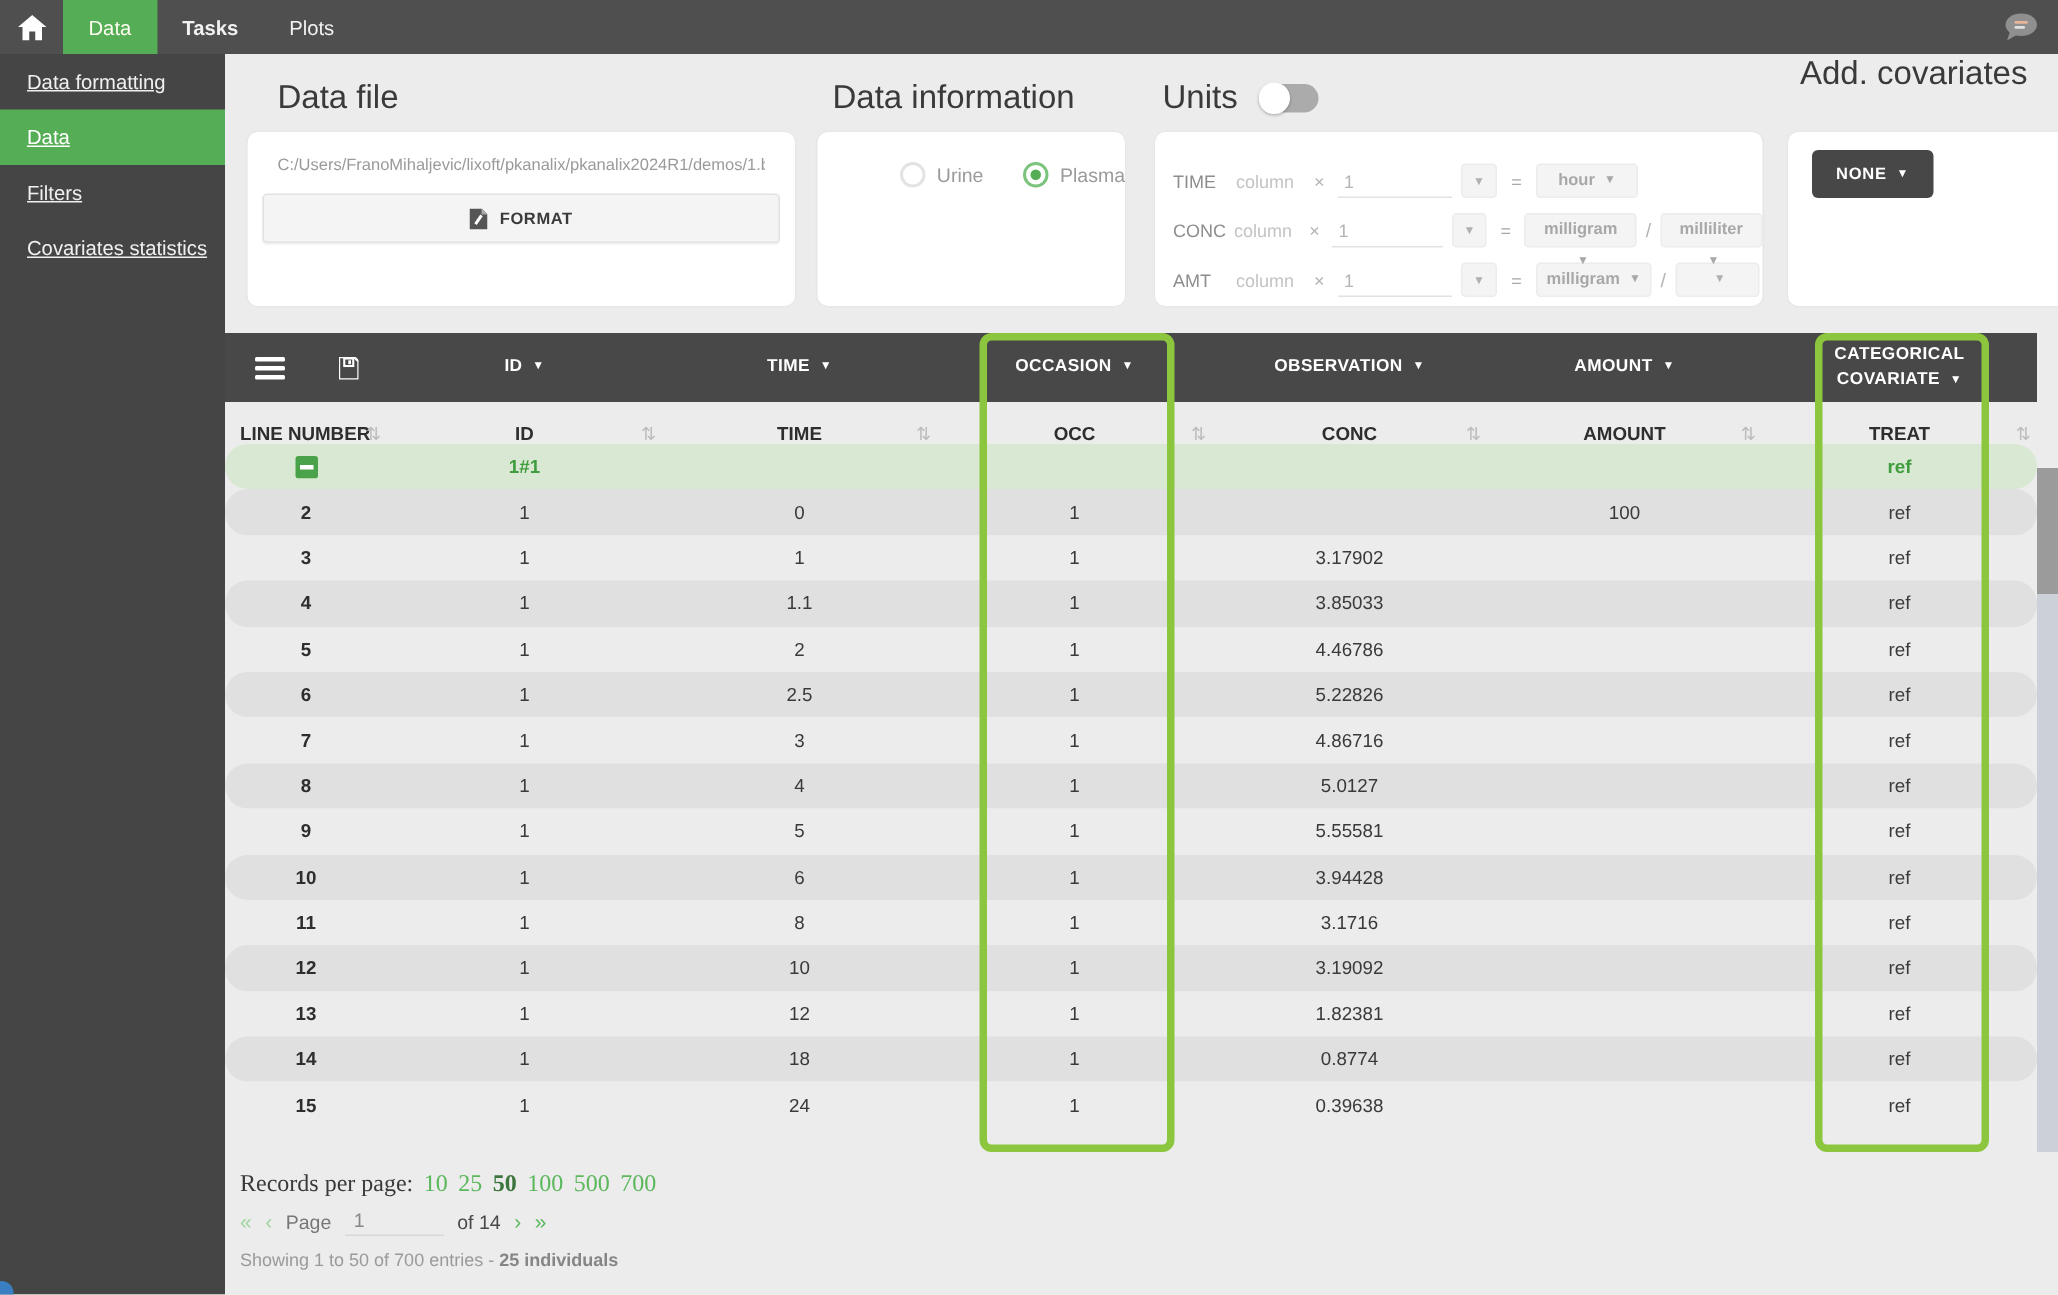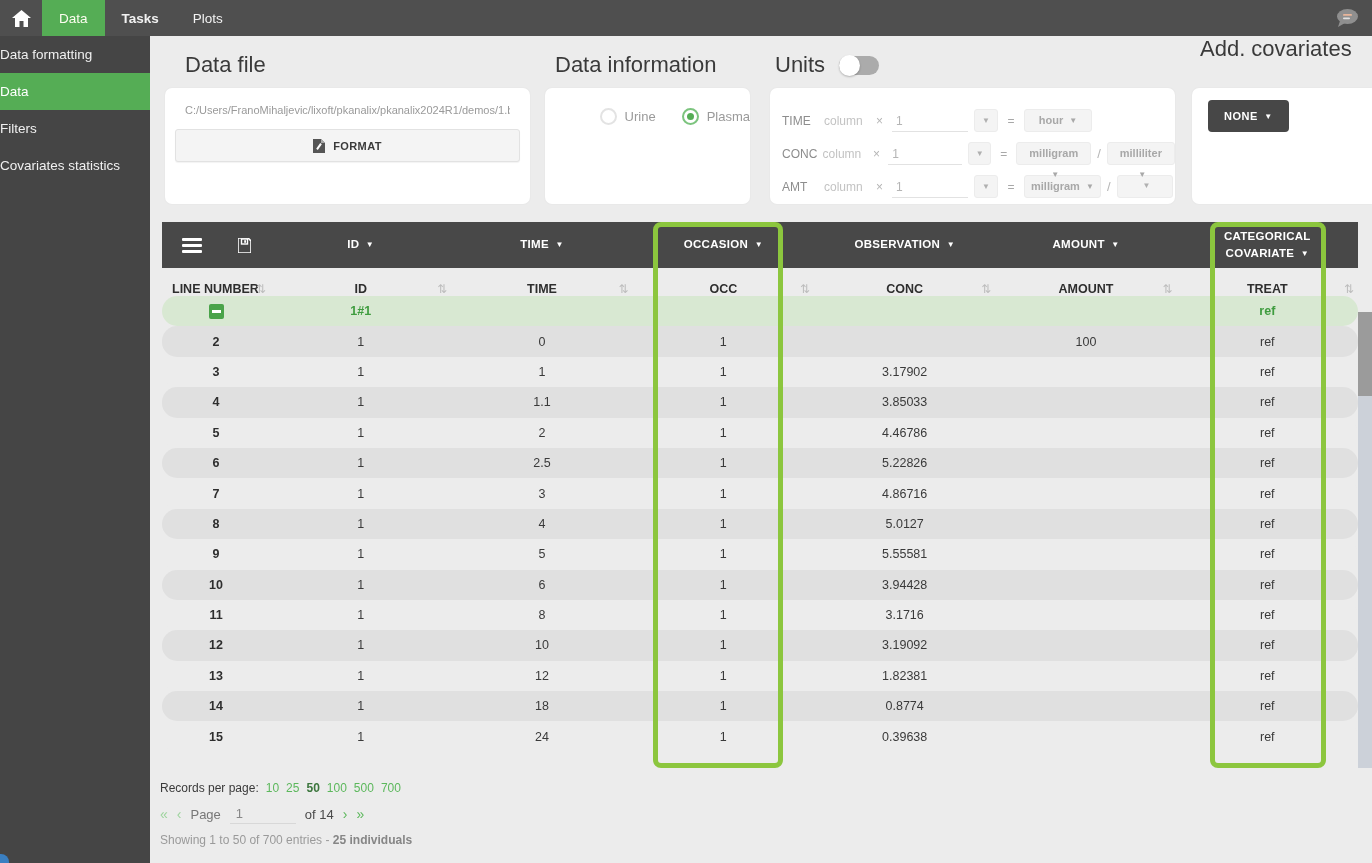--- a/index.html
+++ b/index.html
@@ -10,21 +10,21 @@
   .navbar { position:absolute; left:0; top:0; width:1372px; height:36px; background:#4f4f4f; display:flex; align-items:stretch; z-index:20; }
   .home-btn { width:42px; display:flex; align-items:center; justify-content:center; cursor:pointer; }
   .nav-tabs { display:flex; align-items:stretch; }
   .nav-tab { display:flex; align-items:center; padding:0 17px; color:#f2f2f2; font-size:13.5px; cursor:pointer; }
   .nav-tab.active { background:#55ad55; color:#fdfdf0; }
   .nav-tab.bold { font-weight:bold; }
   .nav-right { margin-left:auto; display:flex; align-items:center; padding-right:12px; }
 
   
   .sidebar { position:absolute; left:0; top:36px; width:150px; height:827px; background:#454545; z-index:15; }
-  .side-item { height:37px; display:flex; align-items:center; color:#f0f0f0; font-size:13.5px; cursor:pointer; }
+  .side-item { height:37px; display:flex; align-items:center; padding-left:18px; color:#f0f0f0; font-size:13.5px; cursor:pointer;text-decoration:underline; }
   .side-item.active { background:#55ad55; color:#ffffff; }
   .corner-dot { position:absolute; left:-7px; bottom:-7px; width:16px; height:16px; border-radius:50%; background:#3a7fc1; z-index:30; }
 
   
   .main { position:absolute; left:150px; top:36px; width:1222px; height:827px; background:#ececec; }
 
   .panel-title { position:absolute; font-size:22px; color:#3a3a3a; }
   .card { position:absolute; top:52px; height:116px; background:#ffffff; border-radius:7px; box-shadow:0 0 2px rgba(0,0,0,.06); }
   .card-datafile { left:15px; width:365px; }
   .card-datainfo { left:395px; width:205px; }
@@ -55,21 +55,21 @@
   .u-dd { width:24px; height:23px; margin-left:6px; background:#f4f4f4; border:1px solid #ececec; border-radius:3px; text-align:center; line-height:21px; color:#b0b0b0; font-size:8px; cursor:pointer; }
   .u-eq { width:26px; text-align:center; font-size:12px; color:#a8a8a8; }
   .u-unit { min-width:68px; height:23px; background:#f4f4f4; border:1px solid #ececec; border-radius:3px; font-size:11px; font-weight:bold; color:#a8a8a8; text-align:center; line-height:21px; cursor:pointer; padding:0 6px; }
   .u-slash { width:16px; text-align:center; font-size:13px; color:#b5b5b5; }
   .u-unit.empty { min-width:56px; color:#b0b0b0; font-size:8px; }
   .caret { font-size:8px; position:relative; top:-1px; margin-left:3px; }
 
   .none-btn { position:absolute; left:16px; top:12px; background:#474747; color:#ffffff; font-size:11px; font-weight:bold; letter-spacing:.5px; border:none; border-radius:4px; padding:10px 16px; cursor:pointer; }
 
   
-  .tbl { position:absolute; left:0; top:186px; width:1208px;padding-left:12px; }
+  .tbl { position:absolute; left:0; top:186px; width:1208px; }
   .dark-header { display:flex; height:46px; background:#484848; align-items:center; }
   .dh-c0 { width:108px; display:flex; align-items:center; gap:36px; padding-left:20px; }
   .dh-cell { flex:1; display:flex; align-items:center; justify-content:center; color:#fff; font-size:11.5px; font-weight:bold; letter-spacing:.3px; text-align:center; cursor:pointer; }
   .dh-cell .lbl { max-width:112px; line-height:1.5; }
   .dh-cell .caret { font-size:8px; color:#fff; }
   .hamburger { width:20px; cursor:pointer; }
   .hamburger div { height:3px; background:#fff; margin:3px 0; border-radius:1px; }
 
   .light-header { display:flex; height:28px; background:#ececec; align-items:flex-end; }
   .lh-cell { position:relative; flex:1; text-align:center; font-size:12.5px; font-weight:bold; color:#2e2e2e; }
@@ -89,21 +89,21 @@
   
   .hl-box { position:absolute; top:186px; height:546px; border:5px solid #8cc63e; border-radius:8px; pointer-events:none; z-index:8; }
   .hl-occ { left:503px; width:130px; }
   .hl-treat { left:1060px; width:116px; }
 
   
   .scrollbar { position:absolute; left:1208px; top:276px; width:14px; height:456px; background:#ccd1d9; }
   .scroll-thumb { position:absolute; left:0; top:0; width:14px; height:84px; background:#9b9b9b; cursor:pointer; }
 
   
-  .foot-line1 { position:absolute; left:10px; top:745px; font-size:12px; color:#3a3a3a; display:flex; gap:7px; align-items:center; }
+  .foot-line1 { position:absolute; left:10px; top:745px; font-size:16px; color:#3a3a3a; display:flex; gap:7px; align-items:center;font-family:Liberation Serif, serif; }
   .rec-opt { color:#5cb85c; cursor:pointer; }
   .rec-opt.sel { color:#3c763d; font-weight:bold; }
   .foot-line2 { position:absolute; left:10px; top:768px; font-size:13px; color:#777; display:flex; gap:9px; align-items:center; }
   .pg-arrow { color:#5cb85c; font-size:14px; cursor:pointer; }
   .pg-arrow.dim { color:#9ed49e; }
   .page-input { width:66px; border:none; border-bottom:1px solid #d8d8d8; background:transparent; font-size:13px; color:#888; padding:2px 6px; font-family:inherit; outline:none; }
   .of-label { color:#4a4a4a; }
   .foot-line3 { position:absolute; left:10px; top:797px; font-size:12px; color:#9a9a9a; }
   .foot-line3 b { color:#868686; }
 

